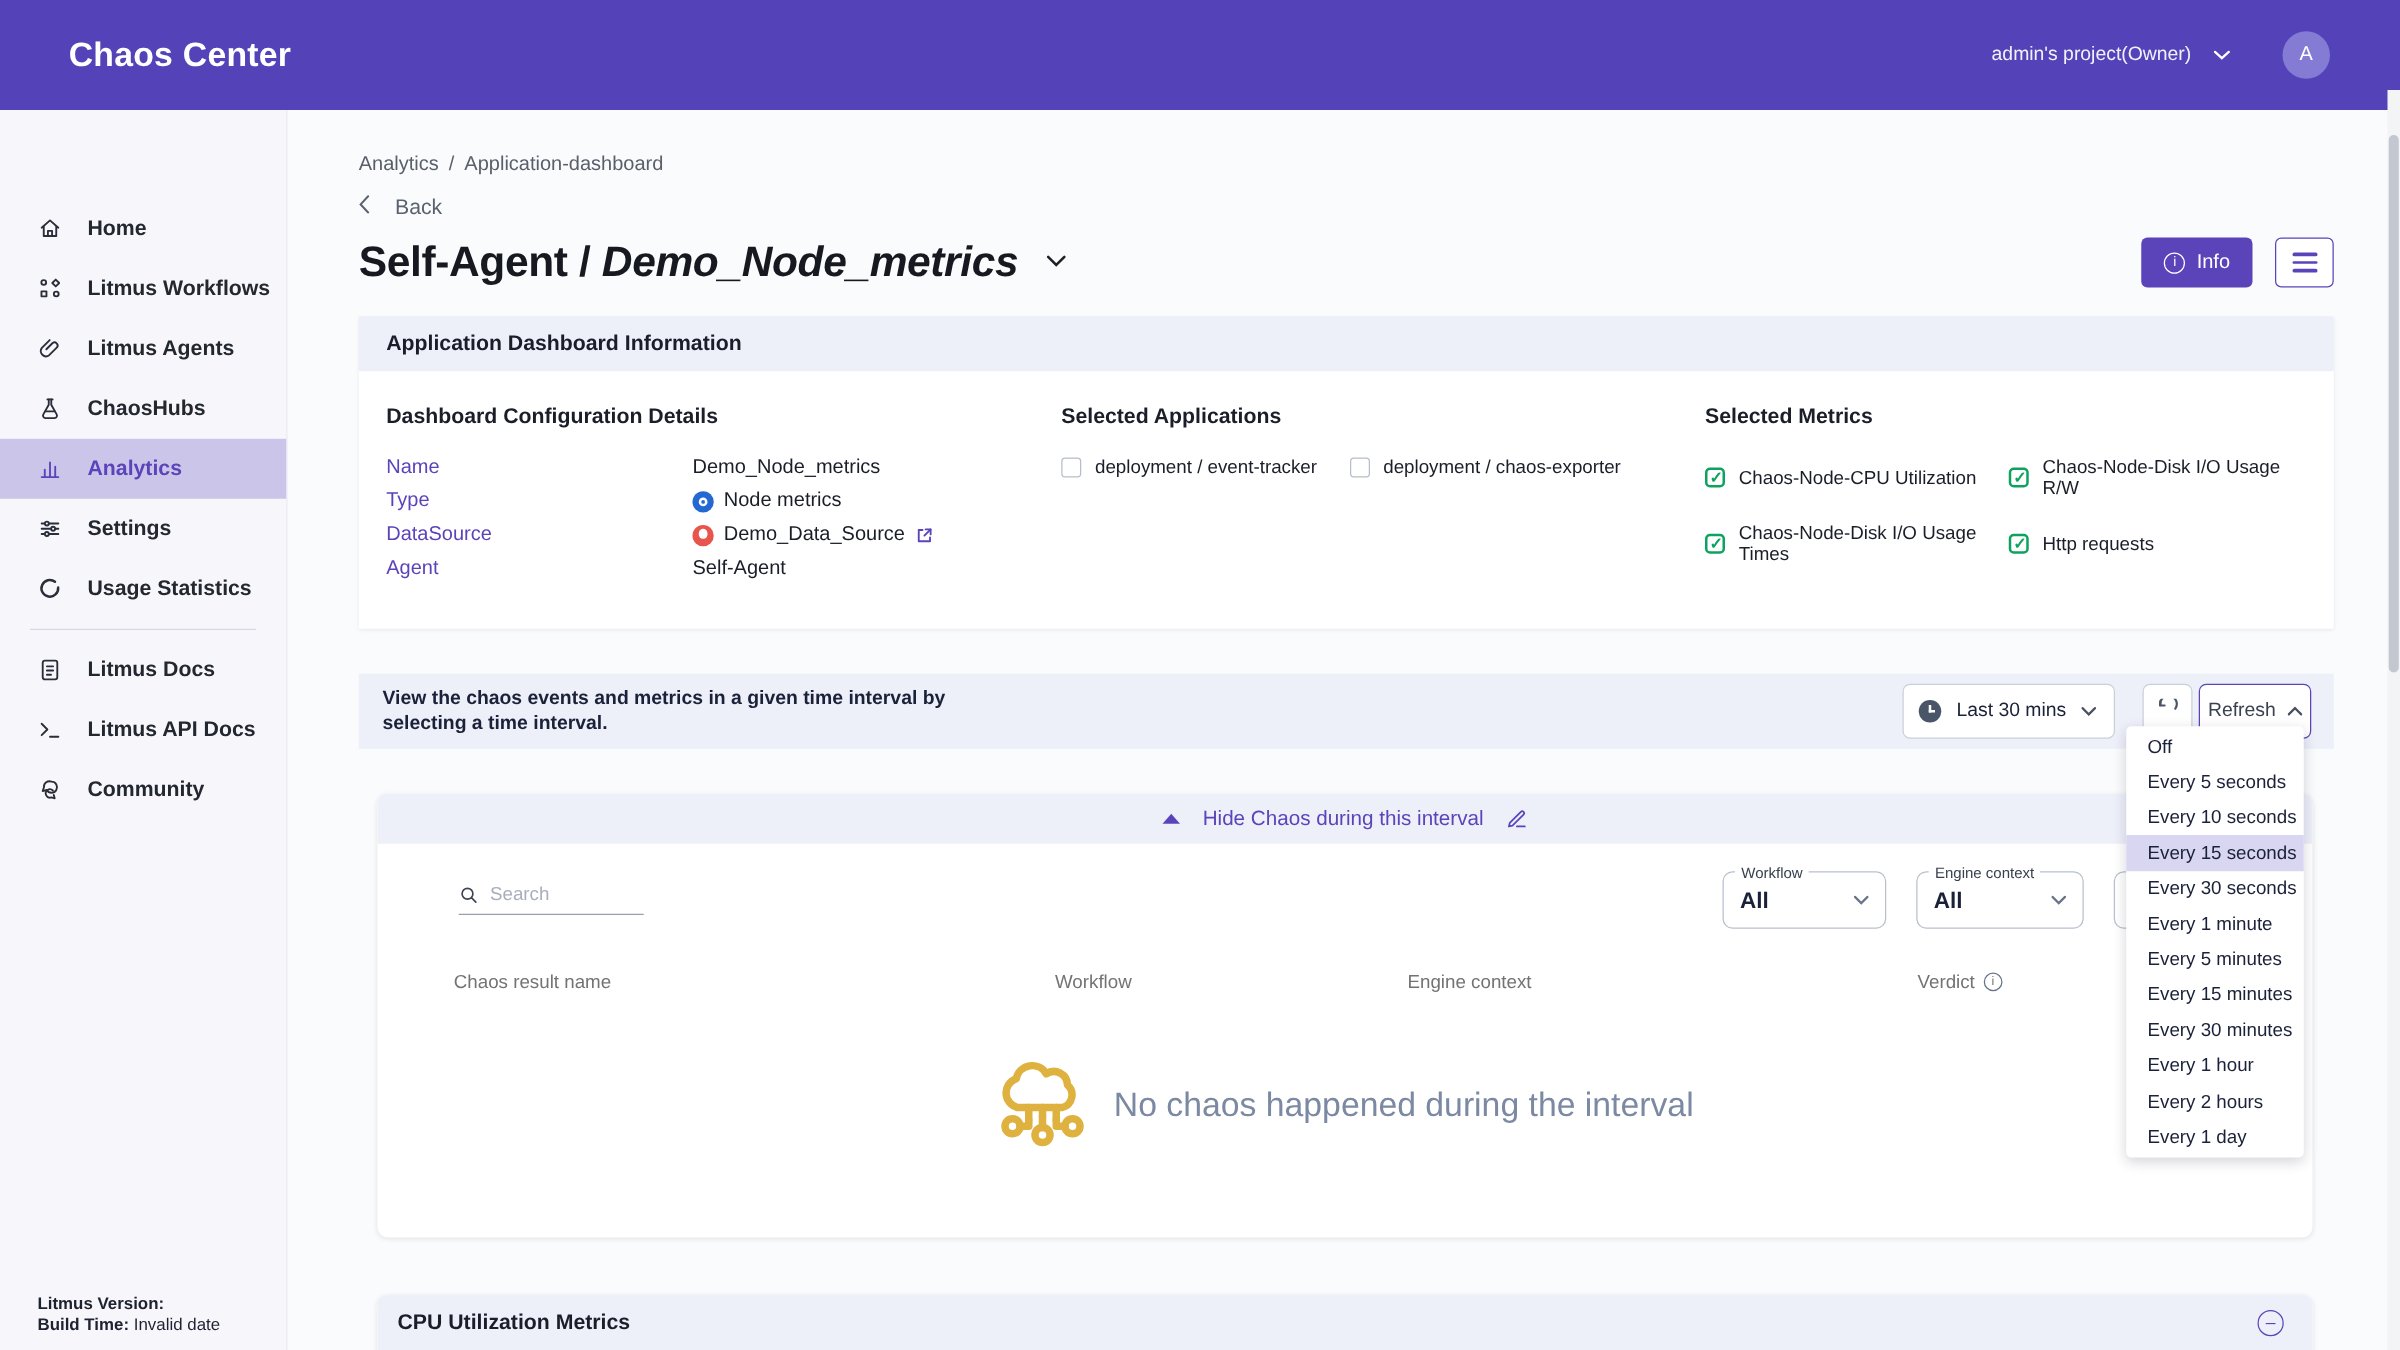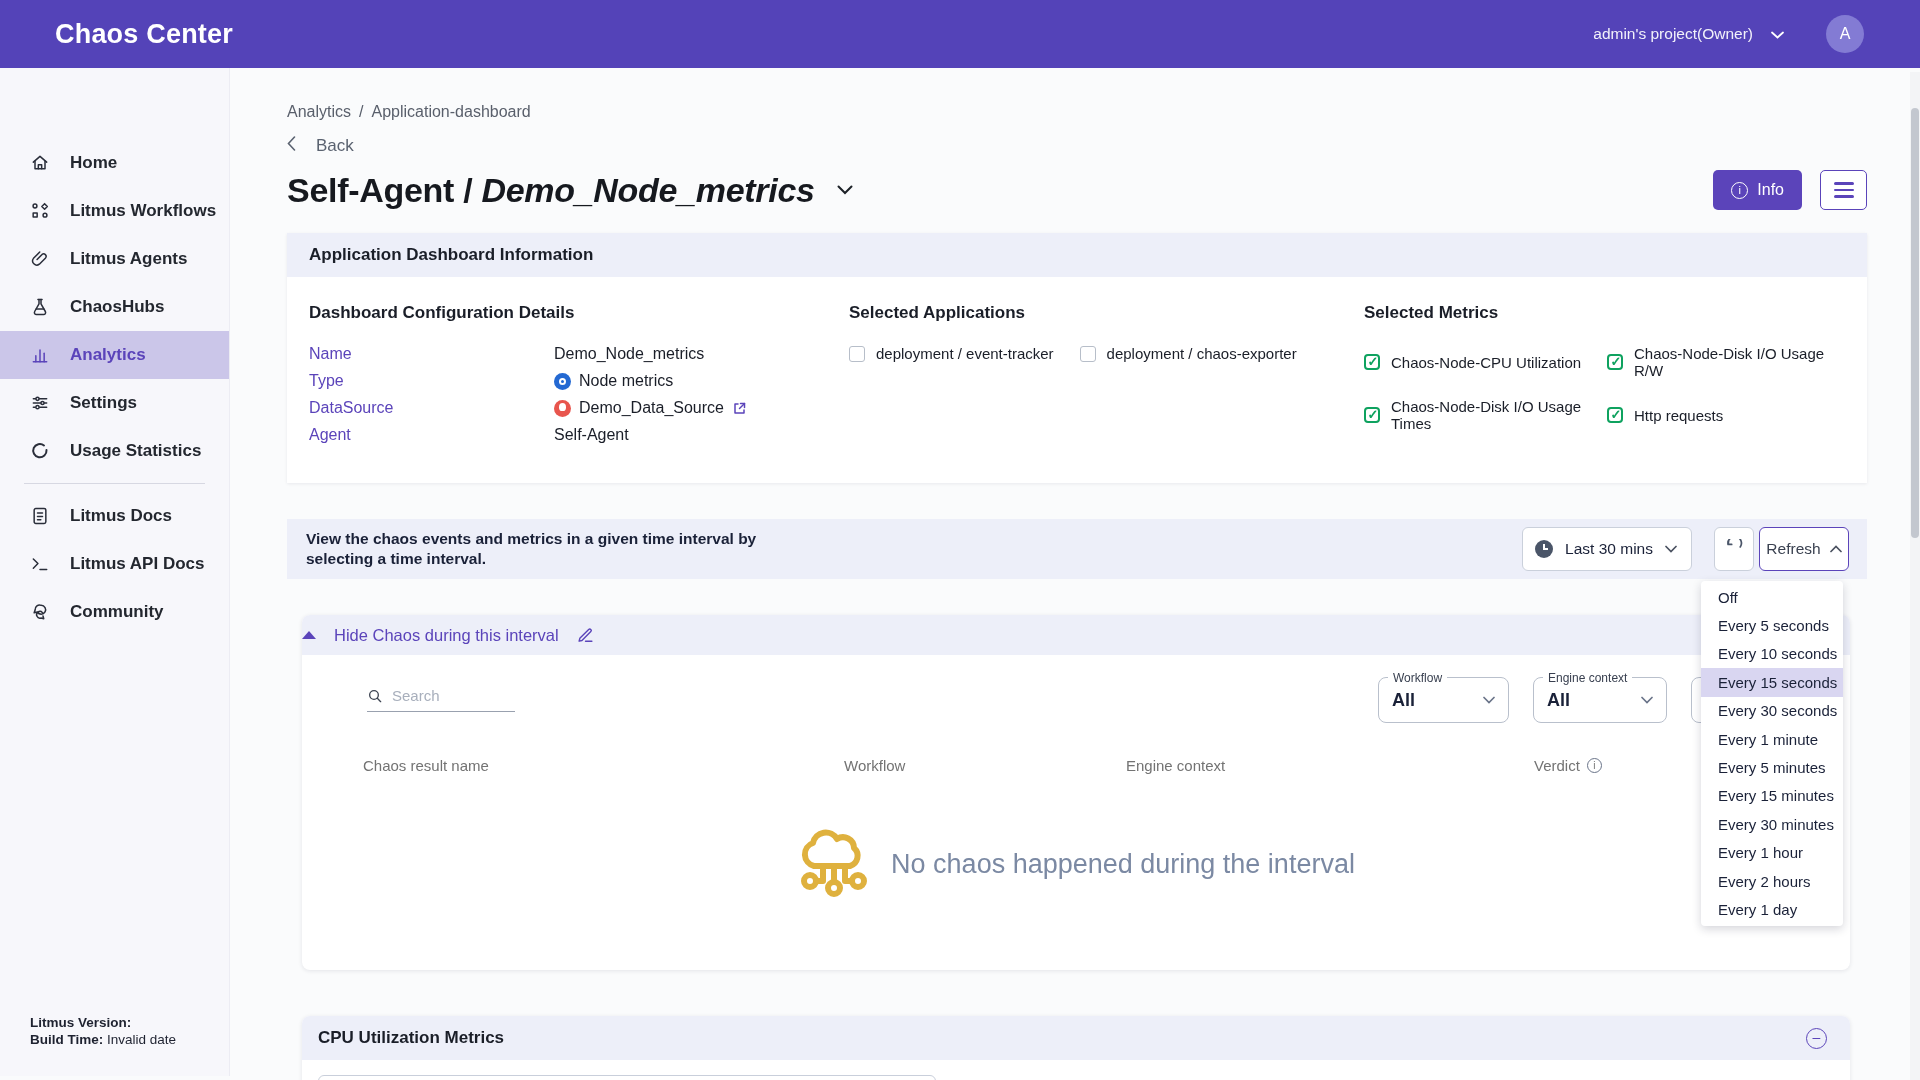--- a/index.html
+++ b/index.html
@@ -1,19 +1,19 @@
 <!DOCTYPE html>
 <html><head>
 <meta charset="utf-8">
 <style>
   * { margin:0; padding:0; box-sizing:border-box; }
   html,body { width:1920px; height:1080px; overflow:hidden; font-family:"Liberation Sans", sans-serif; background:#FAFBFC; }
 
   
-  .topbar { position:relative; height:68px; background:#5443B8; display:flex; align-items:center; padding:0 56px 0 55px; z-index:60; }
+  .topbar { position:relative; height:88px; background:#5443B8; display:flex; align-items:center; padding:0 56px 0 55px; z-index:60; }
   .topbar .brand { color:#FFFFFF; font-size:27px; font-weight:bold; letter-spacing:.2px; }
   .topbar .spacer { flex:1; }
   .project-picker { display:flex; align-items:center; gap:18px; cursor:pointer; }
   .project-picker .plabel { color:#F2F1FA; font-size:15.5px; }
   .chev { display:inline-block; }
   .avatar { width:38px; height:38px; border-radius:50%; background:#837BD4; color:#fff; display:flex; align-items:center; justify-content:center; font-size:16px; margin-left:42px; cursor:pointer; }
 
   
   .shell { display:flex; height:1008px; position:relative; }
 
@@ -81,21 +81,21 @@
   .btn-refresh-icon { margin-left:22px; width:40px; height:44px; background:#fff; border:1px solid #CAD0DB; border-radius:6px; display:flex; align-items:center; justify-content:center; cursor:pointer; }
   .btn-refresh { margin-left:5px; height:44px; width:90px; background:#fff; border:1.5px solid #5B44BA; border-radius:6px; display:flex; align-items:center; justify-content:center; gap:9px; font-size:15.5px; color:#3A4150; cursor:pointer; }
 
   
   .refresh-menu { position:absolute; left:1701px; top:581px; width:142px; background:#fff; border-radius:4px; box-shadow:0 3px 10px rgba(20,20,50,.18); padding:2px 0; z-index:50; }
   .menu-item { height:28.4px; display:flex; align-items:center; padding-left:17px; font-size:15px; color:#1A2138; cursor:pointer; white-space:nowrap; }
   .menu-item.selected { background:#D9D6F1; }
 
   
   .chaos-card { margin-top:36px; margin-left:15px; margin-right:17px; height:355px; background:#fff; border-radius:8px; box-shadow:0 1px 4px rgba(30,30,60,.10); overflow:hidden; }
-  .hide-strip { height:40px; background:#EDEFF9; display:flex; align-items:center; justify-content:flex-start; gap:18px; cursor:pointer; }
+  .hide-strip { height:40px; background:#EDEFF9; display:flex; align-items:center; justify-content:center; gap:18px; cursor:pointer; }
   .tri-up { width:0; height:0; border-left:7px solid transparent; border-right:7px solid transparent; border-bottom:8px solid #5B44BA; }
   .hide-label { color:#5B44BA; font-size:16.5px; font-weight:500; }
   .filters-row { margin-top:22px; display:flex; align-items:flex-start; padding-left:65px; padding-right:29px; position:relative; }
   .searchbox { display:flex; align-items:center; gap:9px; border-bottom:1px solid #99A1AF; width:148px; padding-bottom:7px; margin-top:10px; }
   .searchbox input { border:none; outline:none; font-size:15px; color:#1A2138; width:110px; background:transparent; }
   .searchbox input::placeholder { color:#A8AFBC; }
   .filters { margin-left:auto; display:flex; gap:24px; }
   .mselect { position:relative; height:46px; background:#fff; border:1px solid #B9C0CC; border-radius:8px; cursor:pointer; }
   .mselect .flabel { position:absolute; top:-7px; left:9px; background:#fff; padding:0 5px; font-size:12px; color:#394050; }
   .mselect .fval { height:100%; display:flex; align-items:center; justify-content:space-between; padding:0 13px; font-size:18px; font-weight:600; color:#1A2138; }

